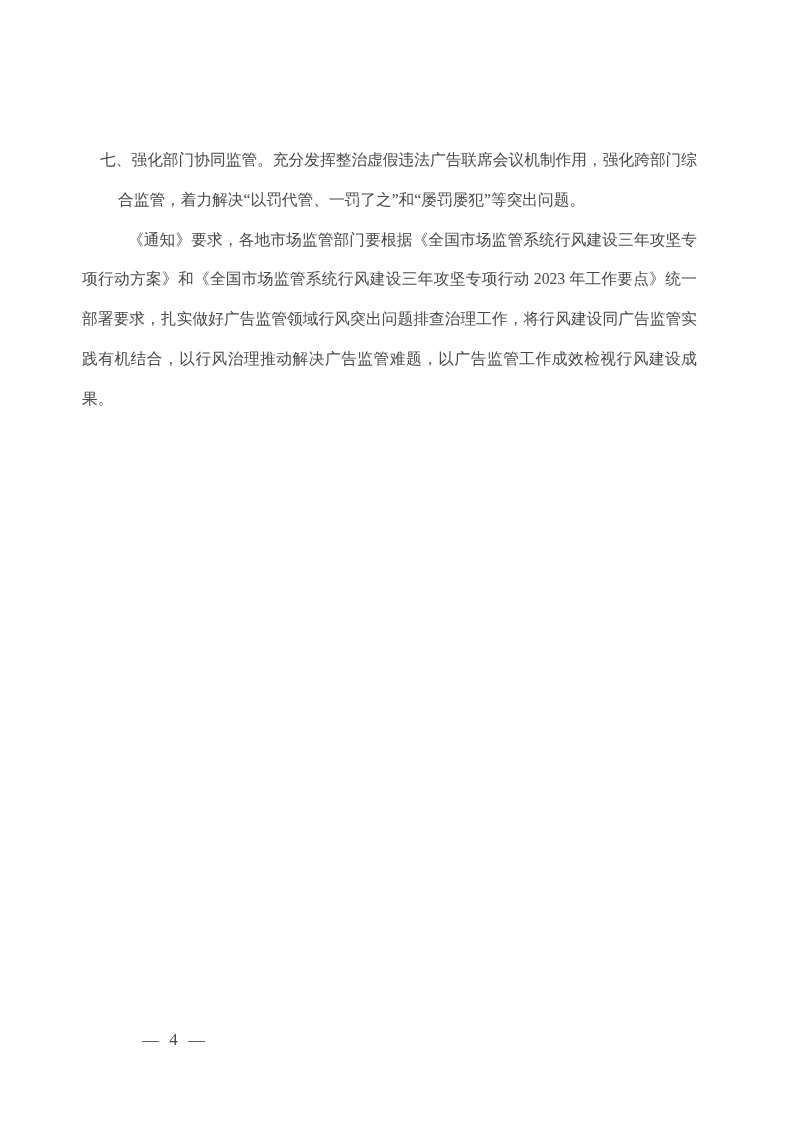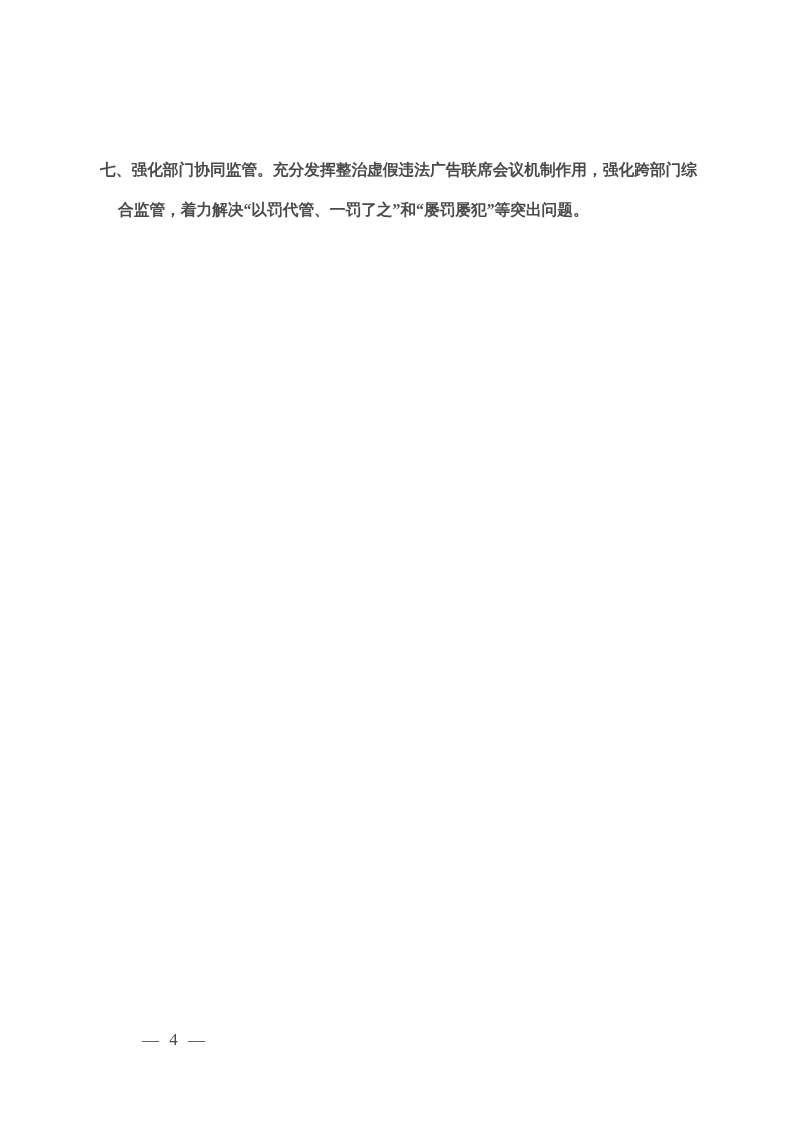--- a/index.html
+++ b/index.html
@@ -11,28 +11,27 @@
     position: relative;
     width: 793px;
     height: 1122px;
     background: #ffffff;
     overflow: hidden;
     font-family: "Liberation Serif", serif;
   }
   .doc-content {
     position: absolute;
     left: 82px;
-    top: 150px;
+    top: 140px;
     width: 615px;
     font-size: 15.7px;
     line-height: 39.8px;
     color: #4a4a4a;
     text-align: justify;
     letter-spacing: 0;
-    font-weight: bold;
   }
   .doc-content p {
     margin: 0;
     padding: 0;
   }
   
   p.numbered {
     padding-left: 36px;
     text-indent: -18px;
   }
@@ -51,17 +50,18 @@
     white-space: nowrap;
   }
 </style>
 </head>
 <body>
 
 <div class="page">
 
   <div class="doc-content">
     <p class="numbered">七、强化部门协同监管。充分发挥整治虚假违法广告联席会议机制作用，强化跨部门综合监管，着力解决“以罚代管、一罚了之”和“屡罚屡犯”等突出问题。</p>
+    <p class="closing">《通知》要求，各地市场监管部门要根据《全国市场监管系统行风建设三年攻坚专项行动方案》和《全国市场监管系统行风建设三年攻坚专项行动 2023 年工作要点》统一部署要求，扎实做好广告监管领域行风突出问题排查治理工作，将行风建设同广告监管实践有机结合，以行风治理推动解决广告监管难题，以广告监管工作成效检视行风建设成果。</p>
   </div>
 
   <div class="page-number">— 4 —</div>
 
 </div>
 
 </body></html>

